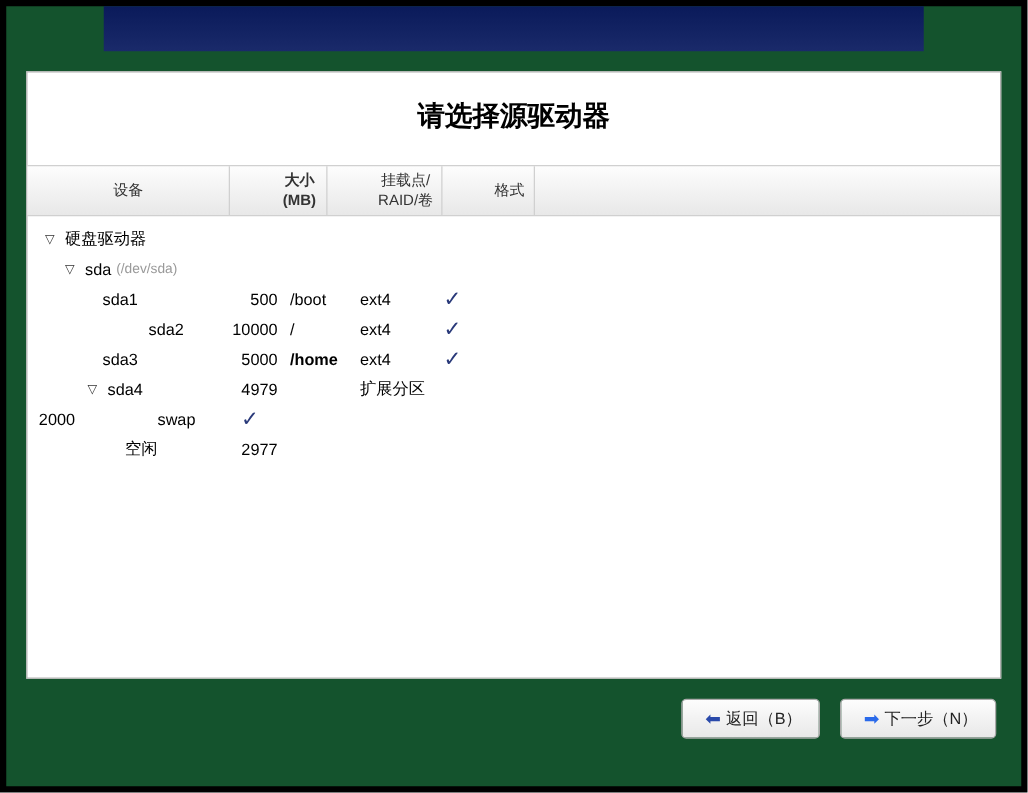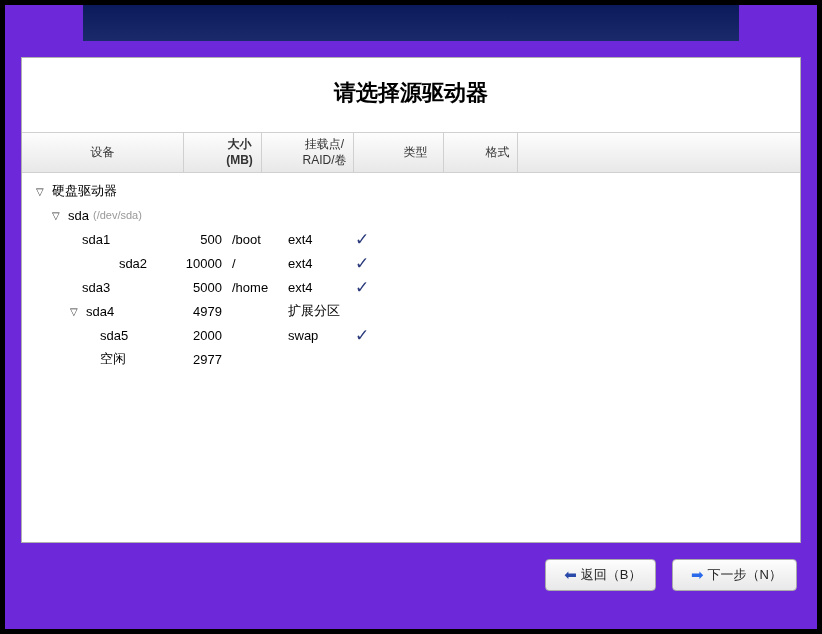--- a/index.html
+++ b/index.html
@@ -1,17 +1,17 @@
 <!DOCTYPE html>
 <html><head>
 <meta charset="utf-8">
 <style>
 * { box-sizing: border-box; margin: 0; padding: 0; }
 body { font-family: sans-serif; font-size: 13px; background: #000; width: 822px; height: 634px; overflow: hidden; }
-.outer { background: #6d28d9; margin: 5px; height: 624px; padding: 0; }
+.outer { background: #14532d; margin: 5px; height: 624px; padding: 0; }
 .banner { background: linear-gradient(to bottom, #0a1a5a, #1a2a6a); height: 36px; margin: 0 78px; }
 .panel { margin: 16px; border: 1px solid #b0b0b0; background: #fff; height: 486px; display: flex; flex-direction: column; }
 .title-area { text-align: center; padding: 20px 0 24px 0; }
 .title-area h1 { font-size: 22px; font-weight: bold; color: #000; }
 .table-header { display: flex; background: linear-gradient(to bottom, #fdfdfd, #e8e8e8); border-top: 1px solid #d0d0d0; border-bottom: 1px solid #d0d0d0; gap: 34px; }
 .th { padding: 4px 6px; border-right: 1px solid #d0d0d0; text-align: center; font-size: 12px; color: #333; display: flex; align-items: center; justify-content: center; line-height: 1.3; }
 .col-device { width: 162px; }
 .col-size { width: 44px; }
 .col-mount { width: 58px; }
 .col-type { width: 56px; }
@@ -50,21 +50,20 @@
     <div class="title-area">
       <h1>请选择源驱动器</h1>
     </div>
 
     <div class="table-header">
       <div class="th col-device">设备</div>
       <div class="th col-size" style="white-space:pre-line;font-weight:bold;">大小
 (MB)</div>
       <div class="th col-mount" style="white-space:pre-line;">挂载点/
 RAID/卷</div>
-      <div class="th col-type">类型</div>
       <div class="th col-format">格式</div>
     </div>
 
     <div class="tree">
       <div class="row">
         <div class="device-cell l0 col-device">
           <span class="tri">▽</span>
           <span class="dev-name">硬盘驱动器</span>
         </div>
       </div>
@@ -92,38 +91,35 @@
             <div class="size-cell col-size" style="width: 44px;">10000</div>
             <div class="mount-cell col-mount" style="width: 58px;">/</div>
             <div class="type-cell col-type" style="width: 56px;">ext4</div>
             <div class="fmt-cell col-format" style="width: 40px;"><span class="check">✓</span></div>
           </div>
           <div class="row">
             <div class="device-cell col-device l2" style="width: 162px;">
               <span class="dev-name">sda3</span>
             </div>
             <div class="size-cell col-size" style="width: 44px;">5000</div>
-            <div class="mount-cell col-mount" style="width: 58px;">/home</div>
+            <div class="mount-cell col-mount" style="width: 58px; font-weight: bold;">/home</div>
             <div class="type-cell col-type" style="width: 56px;">ext4</div>
             <div class="fmt-cell col-format" style="width: 40px;"><span class="check">✓</span></div>
           </div>
           <div class="row">
             <div class="device-cell col-device l3" style="width: 162px;">
               <span class="tri">▽</span>
               <span class="dev-name">sda4</span>
             </div>
             <div class="size-cell col-size" style="width: 44px;">4979</div>
             <div class="mount-cell col-mount" style="width: 58px;"></div>
             <div class="type-cell col-type" style="width: 56px;">扩展分区</div>
             <div class="fmt-cell col-format" style="width: 40px;"></div>
           </div>
           <div class="row">
-            <div class="device-cell col-device l4" style="width: 162px;">
-              <span class="dev-name">sda5</span>
-            </div>
             <div class="size-cell col-size" style="width: 44px;">2000</div>
             <div class="mount-cell col-mount" style="width: 58px;"></div>
             <div class="type-cell col-type" style="width: 56px;">swap</div>
             <div class="fmt-cell col-format" style="width: 40px;"><span class="check">✓</span></div>
           </div>
           <div class="row">
             <div class="device-cell col-device l4" style="width: 162px;">
               <span class="dev-name">空闲</span>
             </div>
             <div class="size-cell col-size" style="width: 44px;">2977</div>

